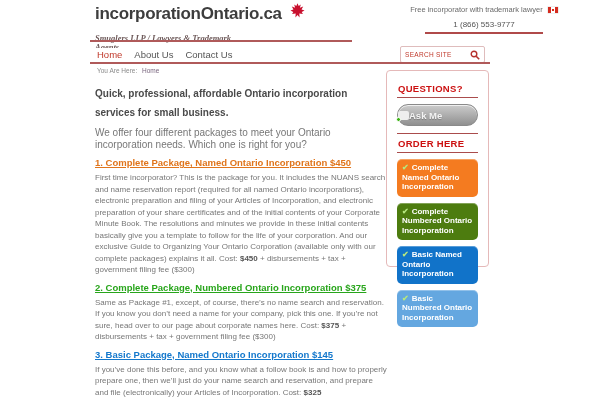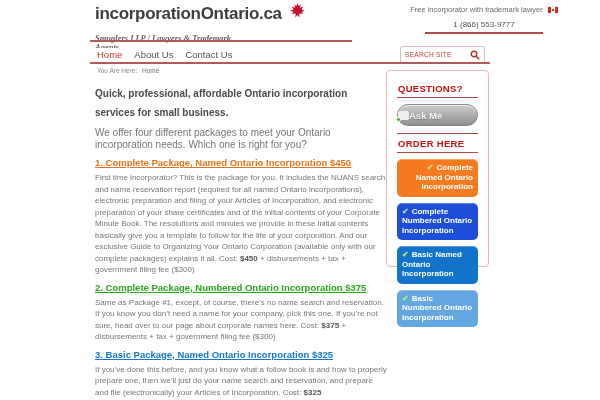--- a/index.html
+++ b/index.html
@@ -87,22 +87,22 @@
     position:absolute; left:-2px; bottom:-2px; width:5px; height:5px;
     background:#3db515; border:1px solid #fff; border-radius:50%;
   }
   .order-btn {
     width:100%; border-radius:5px; padding:4px 5px 5px 5px; margin-bottom:6px;
     color:#fff; font-weight:bold; font-size:8px; line-height:9.5px; text-align:left;
     border:none; cursor:pointer; display:block; font-family:"Liberation Sans", sans-serif;
     box-shadow:inset 0 1px 0 rgba(255,255,255,.3);
   }
   .order-btn .check { color:#b6e87e; margin-right:3px; }
-  .ob-1 { background:#f47b20;text-align:right; }
-  .ob-2 { background:#1d4ed8; }
+  .ob-1 { background:#f47b20; }
+  .ob-2 { background:#4d7c0f; }
   .ob-3 { background:#1173c9; }
   .ob-4 { background:#64a7e0; }
 </style>
 </head>
 <body>
 
 <div class="page">
 
   <div class="logo">
     <div>
@@ -150,21 +150,21 @@
   <main class="main">
     <h1>Quick, professional, affordable Ontario incorporation services for small business.</h1>
     <p class="intro">We offer four different packages to meet your Ontario incorporation needs. Which one is right for you?</p>
 
     <a class="pkg-title c1">1. Complete Package, Named Ontario Incorporation $450</a>
     <p class="pkg-body"><span>First time incorporator? This is the package for you. It includes the NUANS search and name reservation report (required for all named Ontario incorporations), electronic preparation and filing of your Articles of Incorporation, and electronic preparation of your share certificates and of the initial contents of your Corporate Minute Book. The resolutions and minutes we provide in these initial contents basically give you a template to follow for the life of your corporation. And our exclusive Guide to Organizing Your Ontario Corporation (available only with our complete packages) explains it all. Cost: </span><span class="price">$450</span><span> + disbursements + tax + government filing fee ($300)</span></p>
 
     <a class="pkg-title c2">2. Complete Package, Numbered Ontario Incorporation $375</a>
     <p class="pkg-body"><span>Same as Package #1, except, of course, there’s no name search and reservation. If you know you don’t need a name for your company, pick this one. If you’re not sure, head over to our page about corporate names here. Cost: </span><span class="price">$375</span><span> + disbursements + tax + government filing fee ($300)</span></p>
 
-    <a class="pkg-title c3">3. Basic Package, Named Ontario Incorporation $325</a>
+    <a class="pkg-title c3">3. Basic Package, Named Ontario Incorporation $145</a>
     <p class="pkg-body"><span>If you’ve done this before, and you know what a follow book is and how to properly prepare one, then we’ll just do your name search and reservation, and prepare and file (electronically) your Articles of Incorporation. Cost: </span><span class="price">$325</span><span></span></p>
   </main>
 
   <aside class="sidebar">
     <div class="sb-title">QUESTIONS?</div>
     <div class="sb-rule"></div>
 
     <div class="askme-btn">
       <span class="chat-icon">
           <span class="status-dot"></span>

